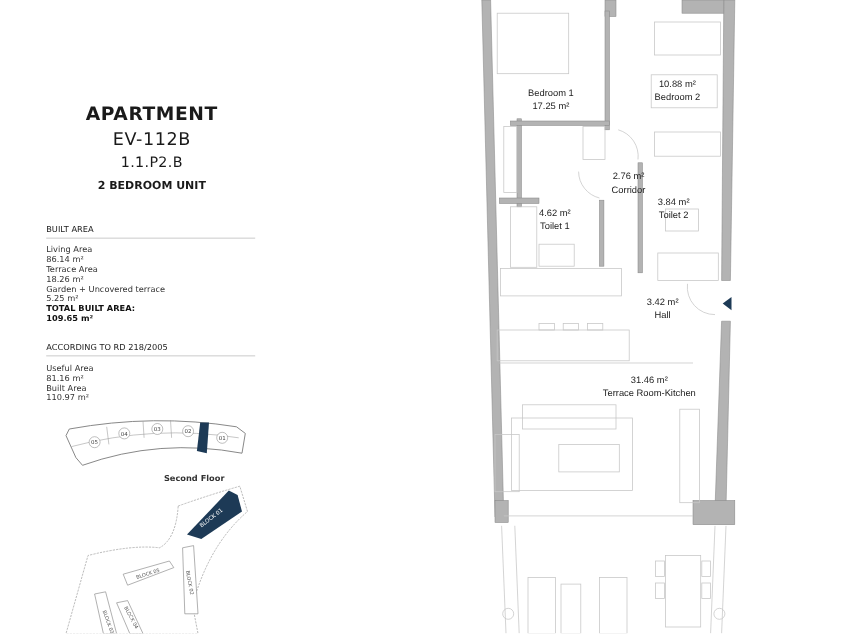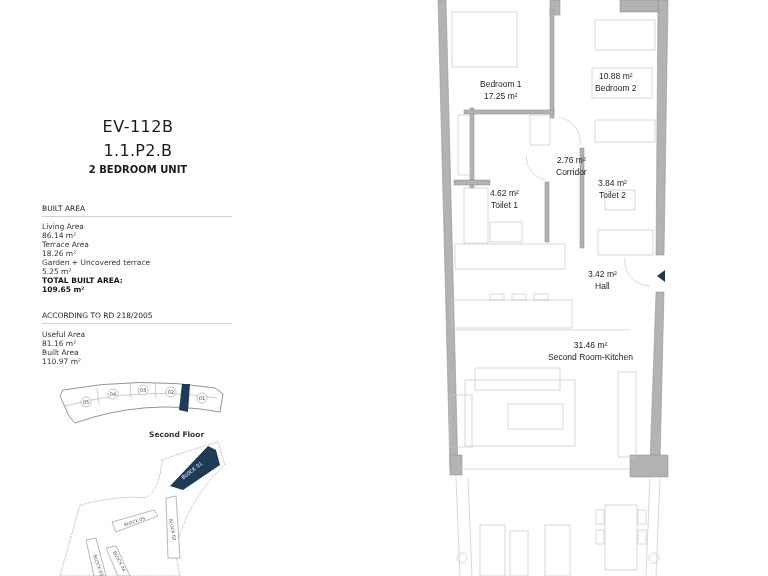--- a/index.html
+++ b/index.html
@@ -3,39 +3,40 @@
 <meta charset="utf-8">
 <style>
   * { box-sizing: border-box; margin: 0; padding: 0; }
   html, body { width: 768px; height: 576px; background: #ffffff; overflow: hidden; }
   body { position: relative; font-family: "DejaVu Sans", sans-serif; color: #1a1a1a; }
 
   .info { position: absolute; left: 0; top: 0; width: 260px; height: 576px; }
   .title { position: absolute; left: 0; width: 276px; text-align: center; }
   .t1 { top: 94px; font-size: 17px; font-weight: bold; letter-spacing: 0.5px; }
   .t2 { top: 117px; font-size: 16px; letter-spacing: 0.5px; }
-  .t3 { top: 141px; font-size: 16px; letter-spacing: 0.3px; }
+  .t3 { top: 141px; font-size: 13px; letter-spacing: 0.3px; }
   .t4 { top: 164px; font-size: 10px; font-weight: bold; }
 
   .sec-head { position: absolute; left: 42px; width: 190px; font-size: 7.5px; color: #222;
               border-bottom: 1px solid #cfcfcf; padding-bottom: 3px; }
   .row { position: absolute; left: 42px; width: 190px; font-size: 7.5px; display: flex; justify-content: space-between; color: #333; flex-direction: column; }
   .row.total { font-weight: bold; color: #111; }
 
   .floor-title { position: absolute; left: 105px; top: 430px; font-size: 7.5px; font-weight: bold; color: #333; padding-left: 44px; }
 
   .plan { position: absolute; left: 430px; top: 0; width: 250px; height: 576px; }
   .room-label { position: absolute; font-family: "Liberation Sans", sans-serif; font-size: 8.5px; text-align: center; color: #222; line-height: 12px; white-space: nowrap; }
   .entry-arrow { position: absolute; left: 657px; top: 270px; width: 0; height: 0;
                  border-top: 6px solid transparent; border-bottom: 6px solid transparent; border-right: 8px solid #1d3a56; }
 </style>
 </head>
 <body>
 
 <div class="info">
+  <div class="title t1">APARTMENT</div>
   <div class="title t2">EV-112B</div>
   <div class="title t3">1.1.P2.B</div>
   <div class="title t4">2 BEDROOM UNIT</div>
 
   <div class="sec-head" style="top:204px;">BUILT AREA</div>
   <div class="row" style="top:222px;">
     <span>Living Area</span>
     <span>86.14 m²</span>
   </div>
   <div class="row" style="top:240px;">
@@ -190,16 +191,16 @@
 <div class="room-label" style="left:598px;top:177px;">
   <div>3.84 m²</div>
   <div>Toilet 2</div>
 </div>
 <div class="room-label" style="left:588px;top:268px;">
   <div>3.42 m²</div>
   <div>Hall</div>
 </div>
 <div class="room-label" style="left:548px;top:339px;">
   <div>31.46 m²</div>
-  <div>Second Room-Kitchen</div>
+  <div>Terrace Room-Kitchen</div>
 </div>
 
 <div class="entry-arrow"></div>
 
 </body></html>

